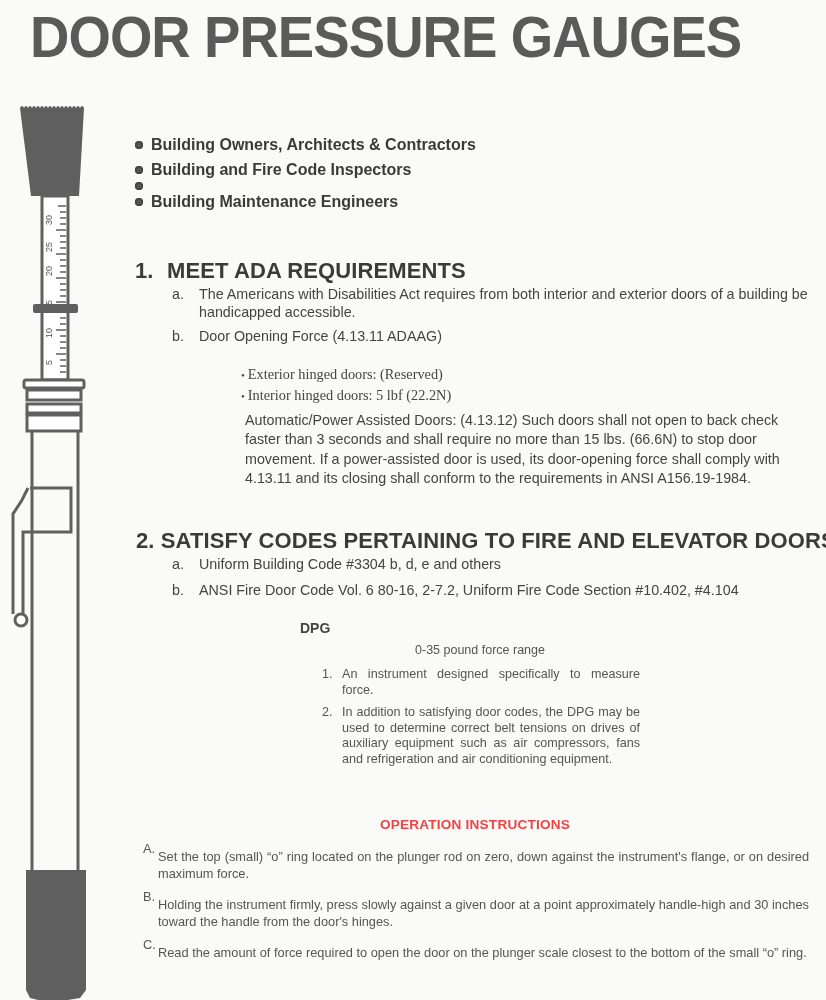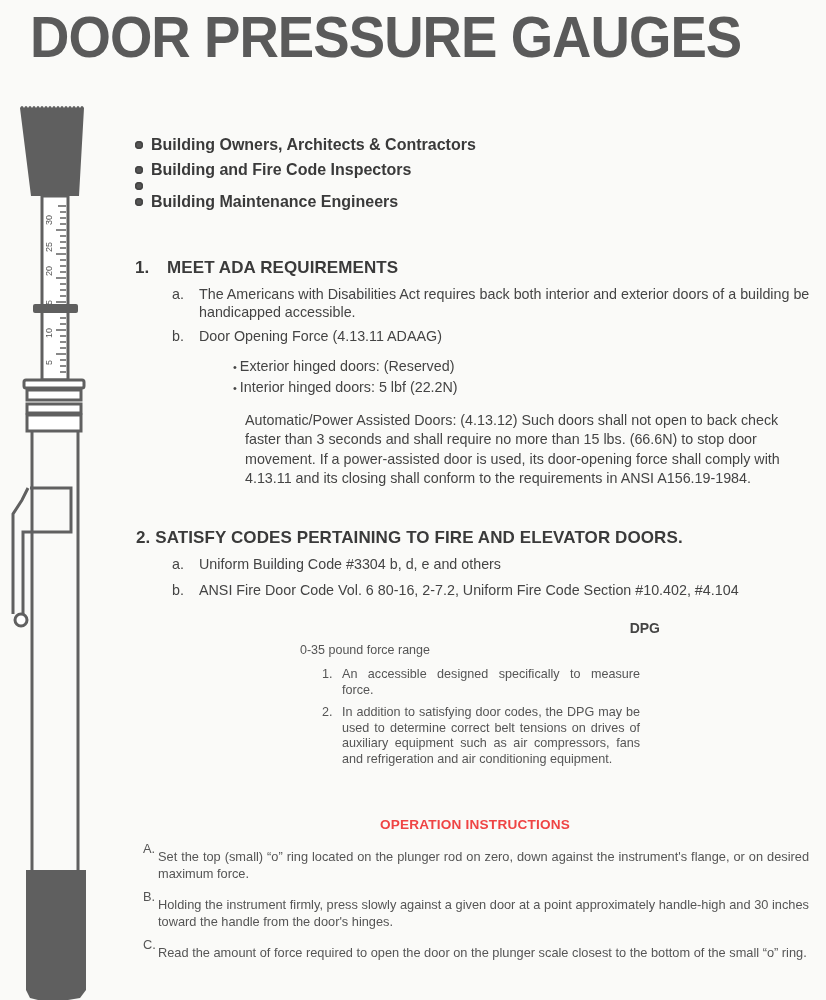--- a/index.html
+++ b/index.html
@@ -23,33 +23,33 @@
     .audience li {
       font-weight: bold; font-size: 16px; line-height: 24.6px; color: #3a3a3a;
       display: flex; align-items: center;
     }
     .audience .dot {
       width: 8px; height: 8px; border-radius: 50%; background: #555; margin-right: 8px;
       box-shadow: inset 0 0 0 1.5px #444;
     }
     
     .sec-head {
-      position: absolute; font-weight: bold; font-size: 17px; color: #3a3a3a;
+      position: absolute; font-weight: bold; font-size: 22px; color: #3a3a3a;
       letter-spacing: 0.1px; white-space: nowrap;
     }
     .sec-head .num { display: inline-block; width: 32px; }
     .sec-body { position: absolute; font-size: 14.3px; color: #444; line-height: 18px; }
     .item { display: flex; margin-bottom: 6px; }
     .item .lbl { width: 27px; flex: 0 0 27px; }
-    .sub-bullets { position: absolute; left: 225px; top: 349px; margin: 8px; padding: 0; list-style: none; font-size: 14.3px; color: #444; line-height: 19.5px; }
+    .sub-bullets { position: absolute; left: 225px; top: 349px; margin: 16px; padding: 0; list-style: none; font-size: 14.3px; color: #444; line-height: 19.5px; font-family: Liberation Serif, serif; }
     .sub-bullets li::before { content: "\2022"; margin-right: 3px; font-size: 11px; }
     .auto-para { position: absolute; left: 245px; top: 411px; width: 560px; font-size: 14.3px; line-height: 19.4px; color: #444; }
     
-    .dpg-title { position: absolute; left: 300px; top: 620px; width: 360px; text-align: right; font-weight: bold; font-size: 14px; color: #444; }
-    .dpg-sub { position: absolute; left: 300px; top: 643px; width: 360px; font-size: 12.5px; color: #555; }
+    .dpg-title { position: absolute; left: 300px; top: 620px; width: 360px; text-align: left; font-weight: bold; font-size: 14px; color: #444; }
+    .dpg-sub { position: absolute; left: 300px; top: 643px; width: 360px; text-align: center; font-size: 12.5px; color: #555; }
     .dpg-list { position: absolute; left: 322px; top: 667px; width: 318px; font-size: 12.6px; line-height: 15.5px; color: #555; }
     .dpg-list .item { margin-bottom: 7px; }
     .dpg-list .lbl { width: 20px; flex: 0 0 20px; }
     .dpg-list .txt { text-align: justify; }
     
     .op-title { position: absolute; left: 300px; top: 817px; width: 350px; text-align: center; font-weight: bold; font-size: 13.6px; color: #ef4444; letter-spacing: 0.2px; }
     .op-list { position: absolute; left: 143px; top: 841px; width: 666px; font-size: 12.8px; line-height: 16.5px; color: #555; }
     .op-list .item { margin-bottom: 7px; }
     .op-list .lbl { width: 15px; flex: 0 0 15px; }
     .op-list .txt { text-align: justify; margin-top: 8px; }
@@ -144,21 +144,21 @@
       <span>Building Maintenance Engineers</span>
     </li>
 </ul>
 
 <div class="sec-head" style="left:135px; top:258px;">
   <span class="num">1.</span><span>MEET ADA REQUIREMENTS</span>
 </div>
 <div class="sec-body" style="left:172px; top:285px; width:640px;">
   <div class="item">
     <span class="lbl">a.</span>
-    <span class="txt">The Americans with Disabilities Act requires back both interior and exterior doors of a building be handicapped accessible.</span>
+    <span class="txt">The Americans with Disabilities Act requires from both interior and exterior doors of a building be handicapped accessible.</span>
   </div>
   <div class="item">
     <span class="lbl">b.</span>
     <span class="txt">Door Opening Force (4.13.11 ADAAG)</span>
   </div>
 </div>
 <ul class="sub-bullets">
   <li>Exterior hinged doors: (Reserved)</li>
   <li>Interior hinged doors: 5 lbf (22.2N)</li>
 </ul>
@@ -176,21 +176,21 @@
     <span class="lbl">b.</span>
     <span class="txt">ANSI Fire Door Code Vol. 6 80-16, 2-7.2, Uniform Fire Code Section #10.402, #4.104</span>
   </div>
 </div>
 
 <div class="dpg-title">DPG</div>
 <div class="dpg-sub">0-35 pound force range</div>
 <div class="dpg-list">
   <div class="item">
     <span class="lbl">1.</span>
-    <span class="txt">An accessible designed specifically to measure force.</span>
+    <span class="txt">An instrument designed specifically to measure force.</span>
   </div>
   <div class="item">
     <span class="lbl">2.</span>
     <span class="txt">In addition to satisfying door codes, the DPG may be used to determine correct belt tensions on drives of auxiliary equipment such as air compressors, fans and refrigeration and air conditioning equipment.</span>
   </div>
 </div>
 
 <div class="op-title">OPERATION INSTRUCTIONS</div>
 <div class="op-list">
   <div class="item">

